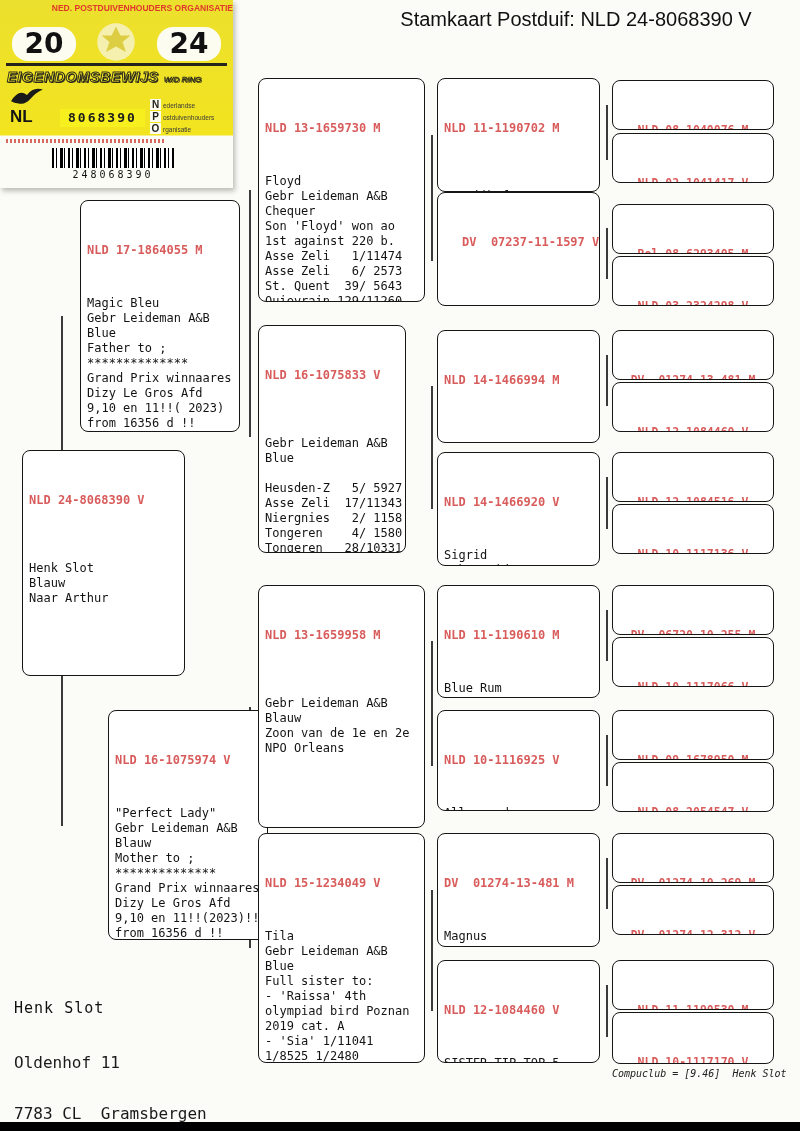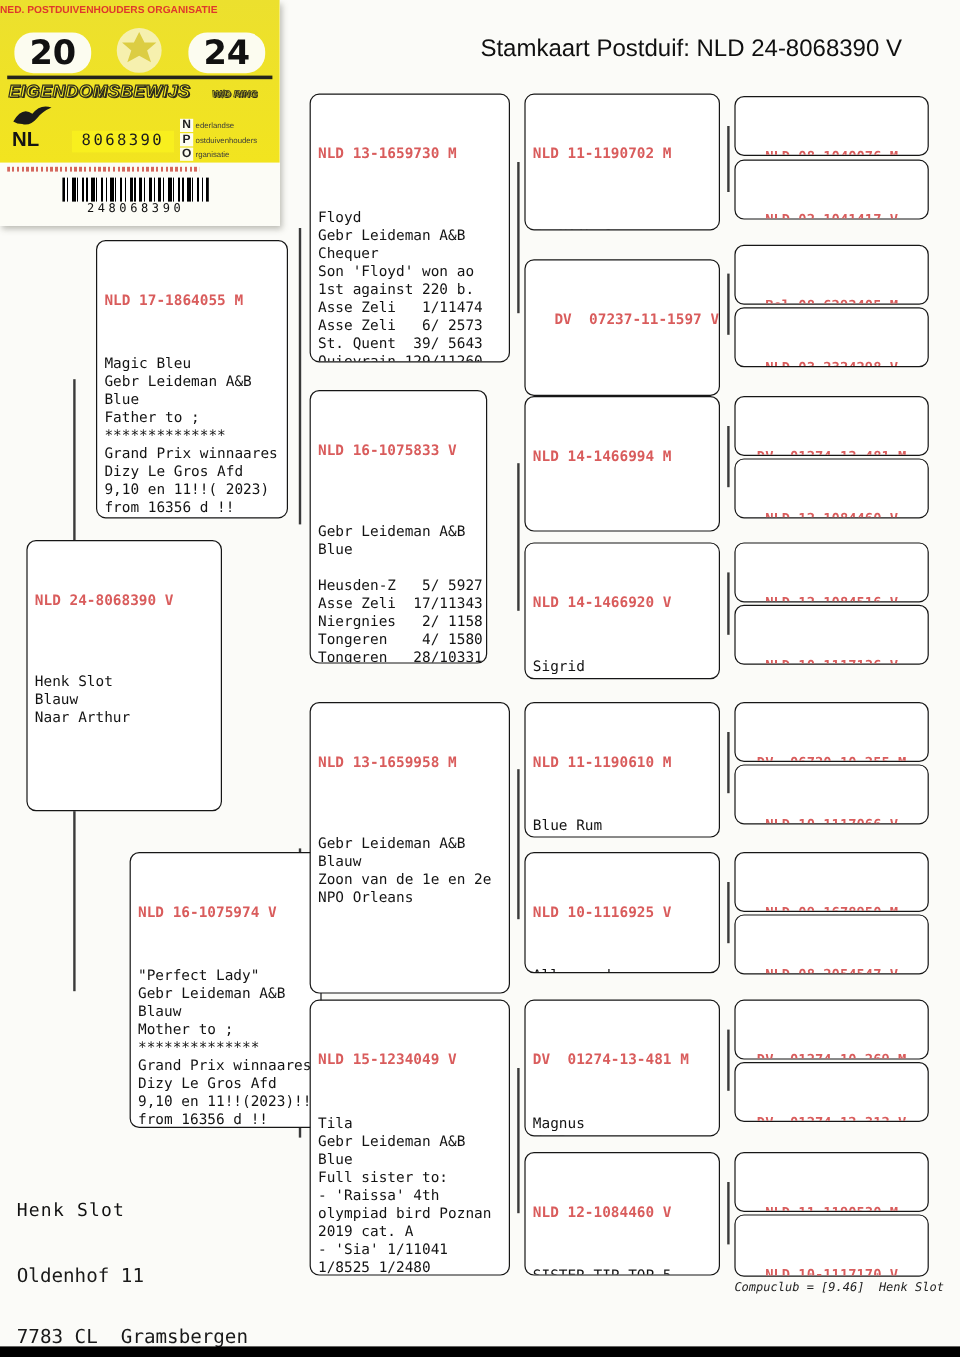--- a/index.html
+++ b/index.html
@@ -1,52 +1,52 @@
 <!DOCTYPE html>
 <html><head>
 <meta charset="utf-8">
 <style>
   * { margin:0; padding:0; box-sizing:border-box; }
   html,body { width:800px; height:1131px; }
   body { position:relative; background:#fbfbf8; font-family:"DejaVu Sans Mono", monospace; overflow:hidden; }
 
-  .title { position:absolute; left:360px; top:30px; width:432px; text-align:center;
+  .title { position:absolute; left:360px; top:8px; width:432px; text-align:center;
            font-family:"Liberation Sans", sans-serif; font-size:20px; color:#101010; }
 
   
   .box { position:absolute; background:#fff; border:1.5px solid #161616; border-radius:8px;
          padding:4px 6px; white-space:pre; overflow:hidden; }
   .ring { color:#d95c5c; font-weight:bold; font-size:12px; line-height:15px; }
   .line { font-size:12px; line-height:15px; color:#131313; }
   .small .ring { font-size:11.5px; line-height:14px;text-align:center; }
 
   .vline { position:absolute; width:1.5px; background:#3a3a3a; }
 
   
   .card { position:absolute; left:0; top:0; width:233px; height:188px;
           background:linear-gradient(to bottom, #ece02e 0, #f2e41f 135px, #fcfcf6 136px, #fcfcf6 100%);
           box-shadow:2px 3px 5px rgba(70,70,55,.35); overflow:hidden;
           font-family:"Liberation Sans", sans-serif; }
-  .card-org { position:absolute; top:3px; left:0; width:100%; text-align:left;
+  .card-org { position:absolute; top:3px; left:0; width:100%; text-align:right;
               font-size:8.5px; font-weight:bold; color:#df392c; }
   .year-pill { position:absolute; top:27px; width:64px; height:34px; background:#fcfcf0;
                border-radius:16px; text-align:center; color:#111;
                font-family:"DejaVu Sans", sans-serif; font-weight:bold; font-size:28px; line-height:34px; }
   .pill-left { left:12px; } .pill-right { right:12px; }
   .crest { position:absolute; left:90px; top:20px; opacity:.8; }
   .year-underline { position:absolute; left:6px; right:6px; top:63px; height:2.5px; background:#24241c; }
   .own-line { position:absolute; top:68px; left:7px; white-space:nowrap; }
   .own-main { font-style:italic; font-weight:bold; font-size:14.5px; color:#f6ec27;
               -webkit-text-stroke:1px #2e2c1e; text-shadow:1px 1px 0 #2e2c1e; letter-spacing:.5px; }
-  .own-suffix { font-style:italic; font-weight:bold; font-size:8px; color:#f6ec27;
-                -webkit-text-stroke:.6px #2e2c1e; text-shadow:1px 1px 0 #2e2c1e; margin-left:18px; }
+  .own-suffix { font-style:italic; font-weight:normal; font-size:8px; color:#f6ec27;
+                -webkit-text-stroke:.6px #2e2c1e; text-shadow:1px 1px 0 #2e2c1e; margin-left:5px; }
   .bird-icon { position:absolute; left:10px; top:86px; }
   .nl-label { position:absolute; left:10px; top:107px; font-weight:bold; font-size:17px; color:#141414; }
   .ring-num { position:absolute; left:60px; top:109px; background:#f8ef1e; padding:0 8px;
-              font-family:"DejaVu Sans Mono", monospace; font-weight:normal; font-size:13px;
+              font-family:"DejaVu Sans Mono", monospace; font-weight:bold; font-size:13px;
               line-height:18px; letter-spacing:2px; color:#1c1c1c; }
   .npo { position:absolute; left:150px; top:99px; width:82px; }
   .npo-row { display:flex; align-items:baseline; height:12px; }
   .npo-letter { min-width:11px; font-weight:bold; font-size:10px; color:#222;
                 background:#fdfdf0; text-align:center; margin-right:2px; }
   .npo-word { font-size:6.5px; color:#3a3a3a; }
   .fineprint { position:absolute; left:6px; top:139px; width:160px; height:4px;
                background:repeating-linear-gradient(90deg, rgba(200,55,45,.75) 0 2px, rgba(200,55,45,0) 2px 4px); }
   .barcode { position:absolute; left:52px; top:148px; width:122px; height:20px;
              background:repeating-linear-gradient(90deg,#000 0 2px,#fff 2px 4px,#000 4px 5px,#fff 5px 8px,#000 8px 11px,#fff 11px 12px,#000 12px 13px,#fff 13px 16px); }
@@ -152,21 +152,21 @@
 </div>
 <div class="box" style="left:258px;top:833px;width:167px;height:230px;">
   <div class="ring">NLD 15-1234049 V</div>
   <div><div class="line">Tila</div><div class="line">Gebr Leideman A&amp;B</div><div class="line">Blue</div><div class="line">Full sister to:</div><div class="line">- 'Raissa' 4th</div><div class="line">olympiad bird Poznan</div><div class="line">2019 cat. A</div><div class="line">- 'Sia' 1/11041</div><div class="line">1/8525 1/2480</div></div>
 </div>
 
 <div class="box" style="left:437px;top:78px;width:163px;height:114px;">
   <div class="ring">NLD 11-1190702 M</div>
   <div><div class="line">&nbsp;</div><div class="line">F. Nijhof</div></div>
 </div>
-<div class="box" style="left:437px;top:216px;width:163px;height:114px;padding-left:24px;">
+<div class="box" style="left:437px;top:192px;width:163px;height:114px;padding-left:24px;">
   <div class="ring">DV  07237-11-1597 V</div>
 </div>
 <div class="box" style="left:437px;top:330px;width:163px;height:113px;">
   <div class="ring">NLD 14-1466994 M</div>
   <div><div class="line">&nbsp;</div><div class="line">Gebr Leideman A&amp;B</div></div>
 </div>
 <div class="box" style="left:437px;top:452px;width:163px;height:114px;">
   <div class="ring">NLD 14-1466920 V</div>
   <div><div class="line">Sigrid</div><div class="line">Gebr Leideman A&amp;B</div></div>
 </div>

